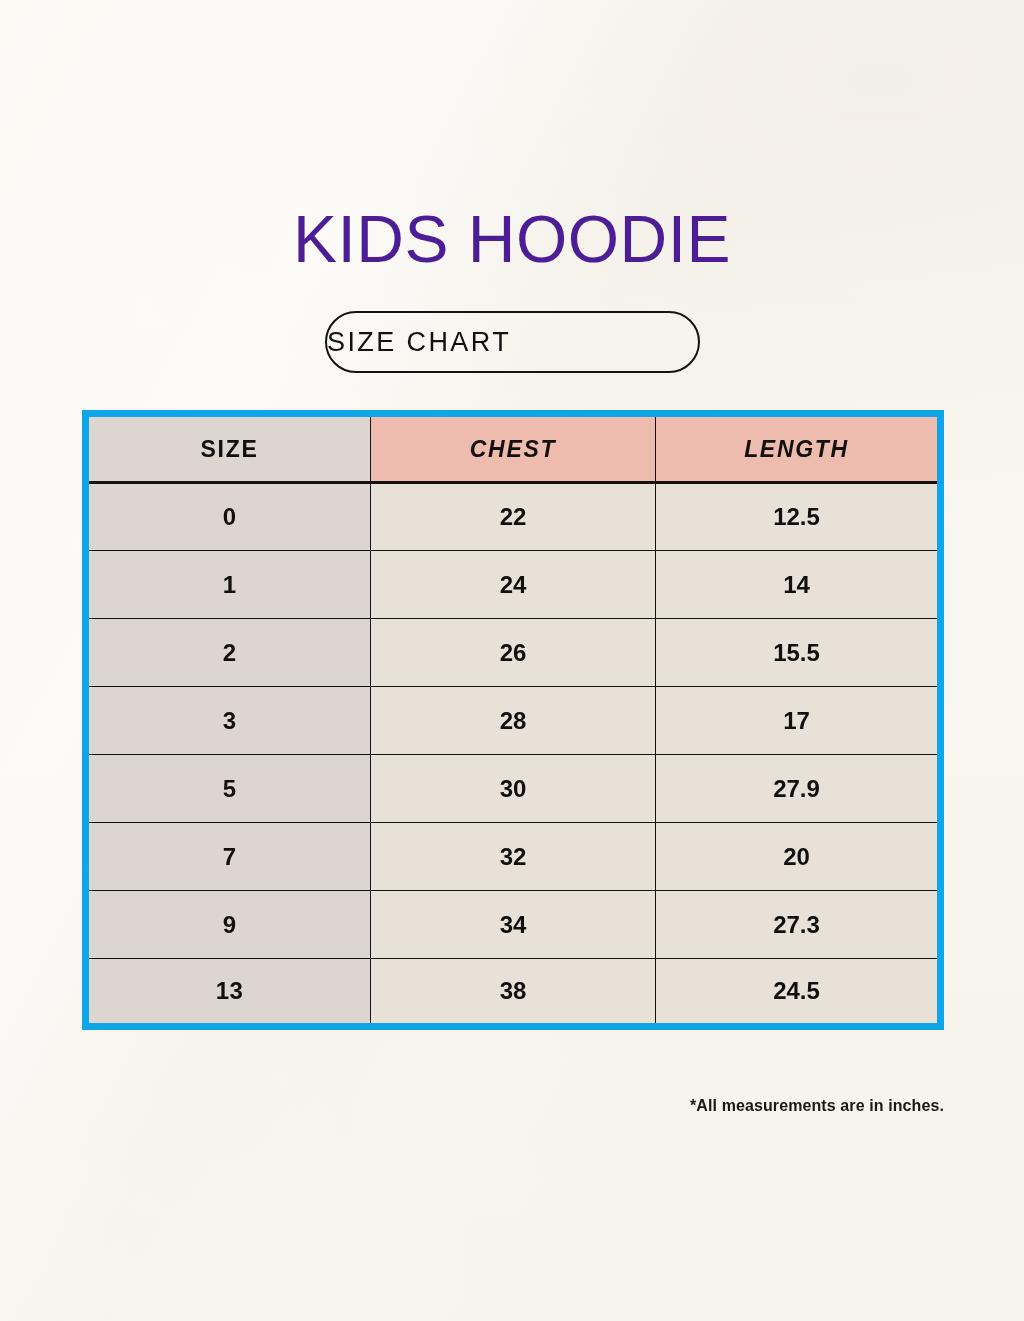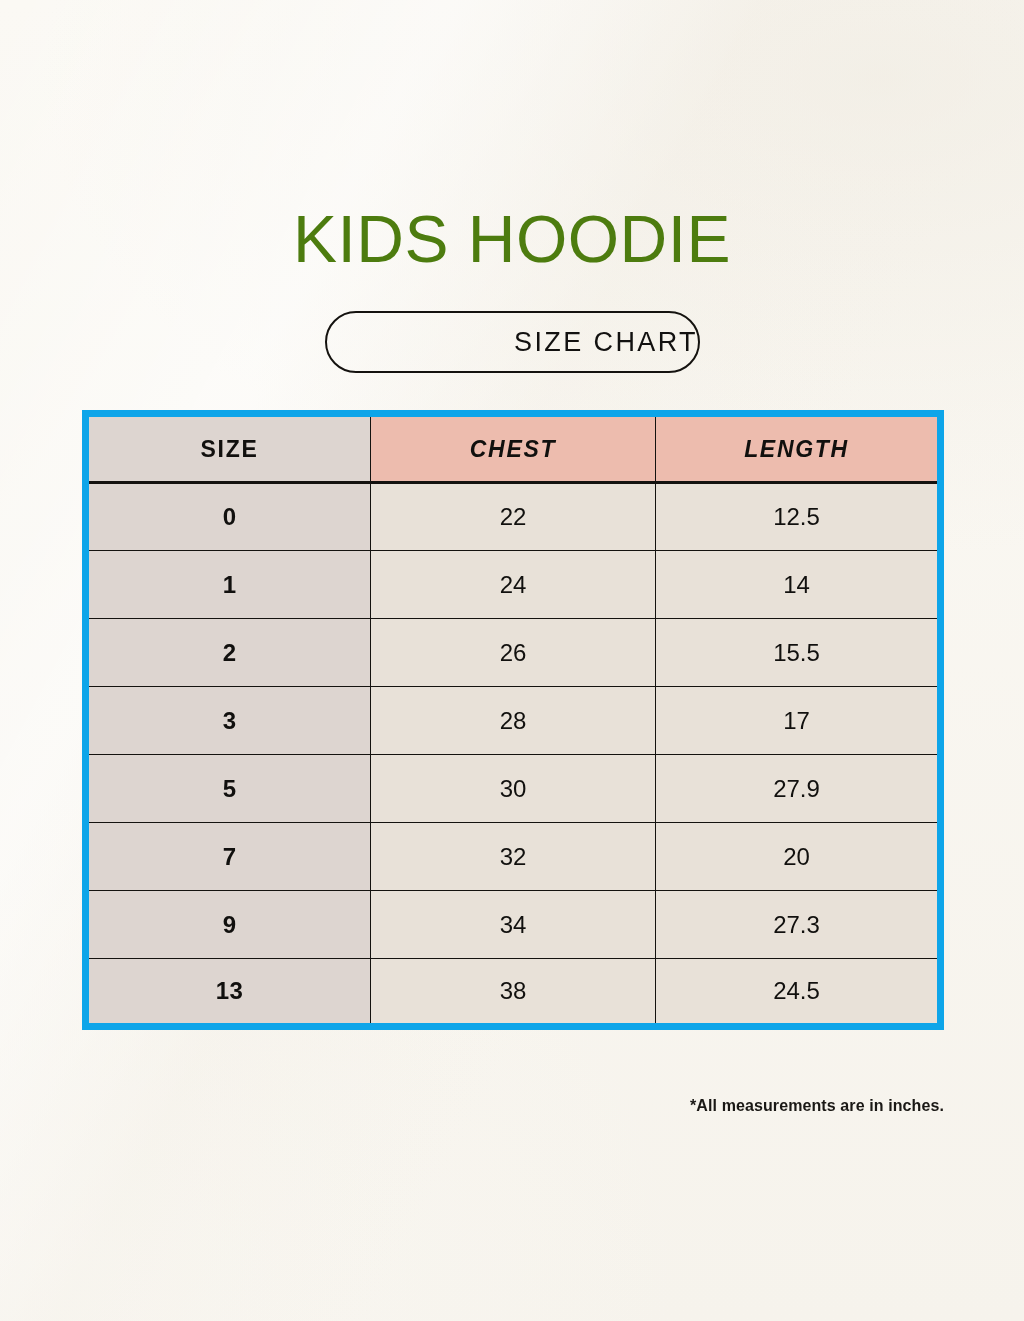--- a/index.html
+++ b/index.html
@@ -48,34 +48,34 @@
   .title {
     position: absolute;
     left: 0;
     top: 199px;
     width: 1024px;
     text-align: center;
     font-size: 66px;
     font-weight: 400;
     letter-spacing: 0.5px;
     line-height: 80px;
-    color: #4d7c0f;
+    color: #4c1d95;
   }
 
   .pill {
     position: absolute;
     left: 325px;
     top: 311px;
     width: 375px;
     height: 62px;
     border: 2.5px solid #14120f;
     border-radius: 31px;
     display: flex;
     align-items: center;
-    justify-content: flex-end;
+    justify-content: flex-start;
     background: transparent;
   }
 
   .pill-label {
     font-size: 27px;
     font-weight: 500;
     letter-spacing: 2.4px;
     color: #121110;
   }
 
@@ -117,21 +117,21 @@
   }
 
   .cell-size {
     background: #ddd5d0;
     font-weight: 700;
     letter-spacing: 0.4px;
   }
 
   .cell-measure {
     background: #e8e1d8;
-    font-weight: 400;
+    font-weight: 700;
   }
 
   
   .footnote {
     position: absolute;
     left: 82px;
     top: 1097px;
     width: 862px;
     text-align: right;
     font-size: 16px;

